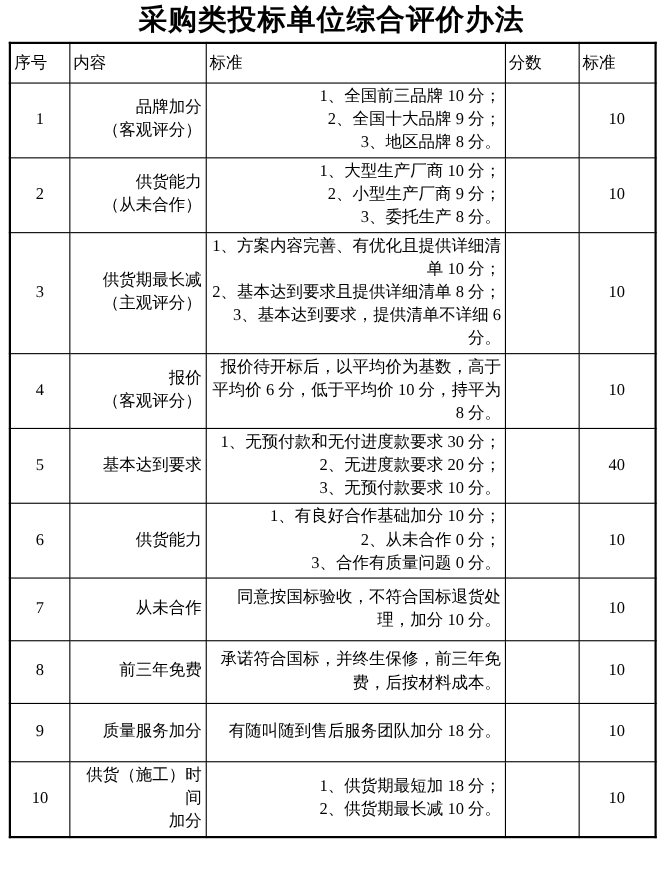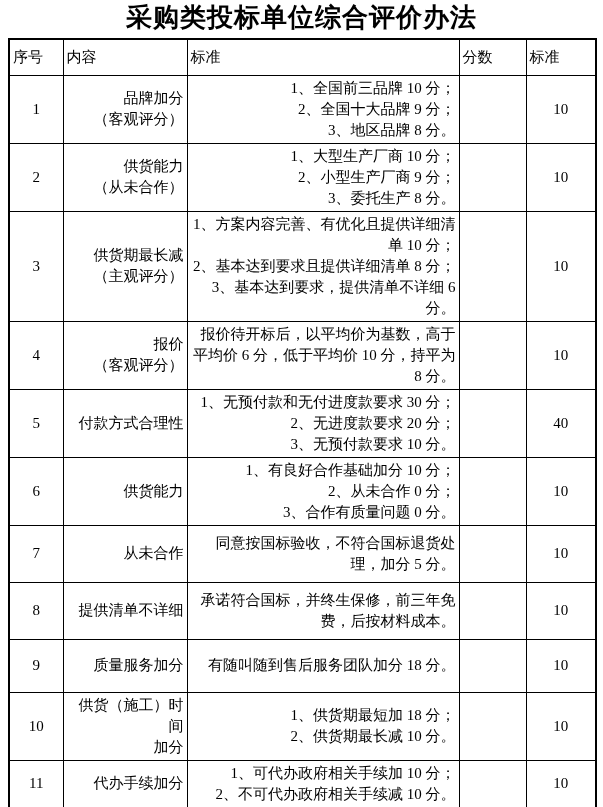--- a/index.html
+++ b/index.html
@@ -112,69 +112,61 @@
         <tr style="height: 67px;">
           <td class="c-no">4</td>
           <td class="c-content">报价
 （客观评分）</td>
           <td class="c-criteria">报价待开标后，以平均价为基数，高于平均价 6 分，低于平均价 10 分，持平为 8 分。</td>
           <td class="c-score"></td>
           <td class="c-max">10</td>
         </tr>
         <tr style="height: 68px;">
           <td class="c-no">5</td>
-          <td class="c-content">付款方式合理性</td>
+          <td class="c-content">基本达到要求</td>
           <td class="c-criteria">1、无预付款和无付进度款要求 30 分；
 2、无进度款要求 20 分；
 3、无预付款要求 10 分。</td>
           <td class="c-score"></td>
           <td class="c-max">40</td>
         </tr>
         <tr style="height: 62px;">
           <td class="c-no">6</td>
           <td class="c-content">供货能力</td>
           <td class="c-criteria">1、有良好合作基础加分 10 分；
 2、从未合作 0 分；
 3、合作有质量问题 0 分。</td>
           <td class="c-score"></td>
           <td class="c-max">10</td>
         </tr>
         <tr style="height: 57px;">
           <td class="c-no">7</td>
           <td class="c-content">从未合作</td>
-          <td class="c-criteria">同意按国标验收，不符合国标退货处理，加分 5 分。</td>
+          <td class="c-criteria">同意按国标验收，不符合国标退货处理，加分 10 分。</td>
           <td class="c-score"></td>
           <td class="c-max">10</td>
         </tr>
         <tr style="height: 57px;">
           <td class="c-no">8</td>
-          <td class="c-content">提供清单不详细</td>
+          <td class="c-content">前三年免费</td>
           <td class="c-criteria">承诺符合国标，并终生保修，前三年免费，后按材料成本。</td>
           <td class="c-score"></td>
           <td class="c-max">10</td>
         </tr>
         <tr style="height: 53px;">
           <td class="c-no">9</td>
           <td class="c-content">质量服务加分</td>
           <td class="c-criteria">有随叫随到售后服务团队加分 18 分。</td>
           <td class="c-score"></td>
           <td class="c-max">10</td>
         </tr>
         <tr style="height: 46px;">
           <td class="c-no">10</td>
           <td class="c-content">供货（施工）时间
 加分</td>
           <td class="c-criteria">1、供货期最短加 18 分；
 2、供货期最长减 10 分。</td>
           <td class="c-score"></td>
           <td class="c-max">10</td>
         </tr>
-        <tr style="height: 47px;">
-          <td class="c-no">11</td>
-          <td class="c-content">代办手续加分</td>
-          <td class="c-criteria">1、可代办政府相关手续加 10 分；
-2、不可代办政府相关手续减 10 分。</td>
-          <td class="c-score"></td>
-          <td class="c-max">10</td>
-        </tr>
       </tbody>
   </table>
 </div>
 
 </body></html>

